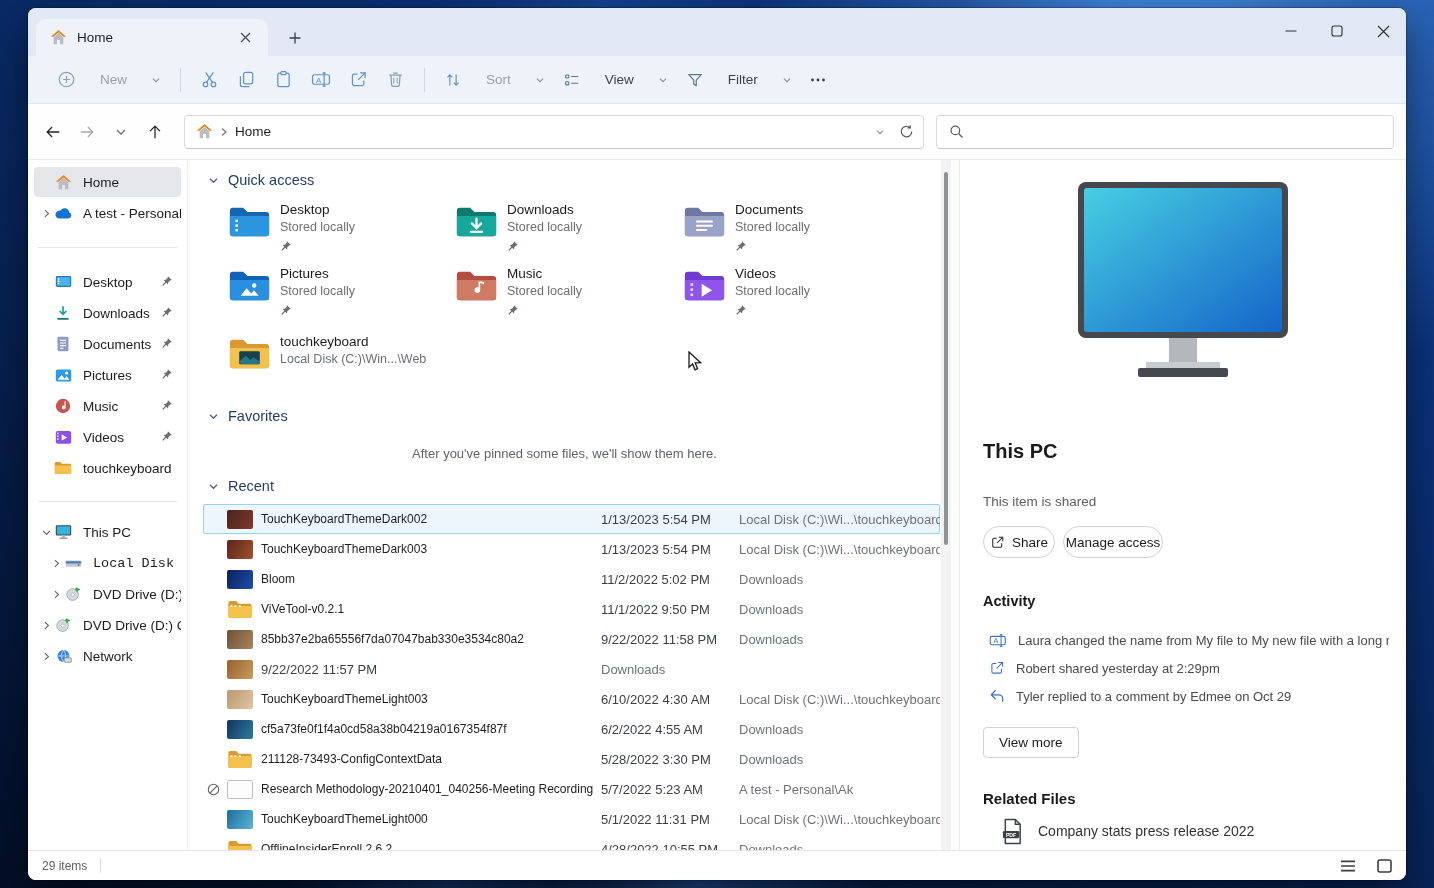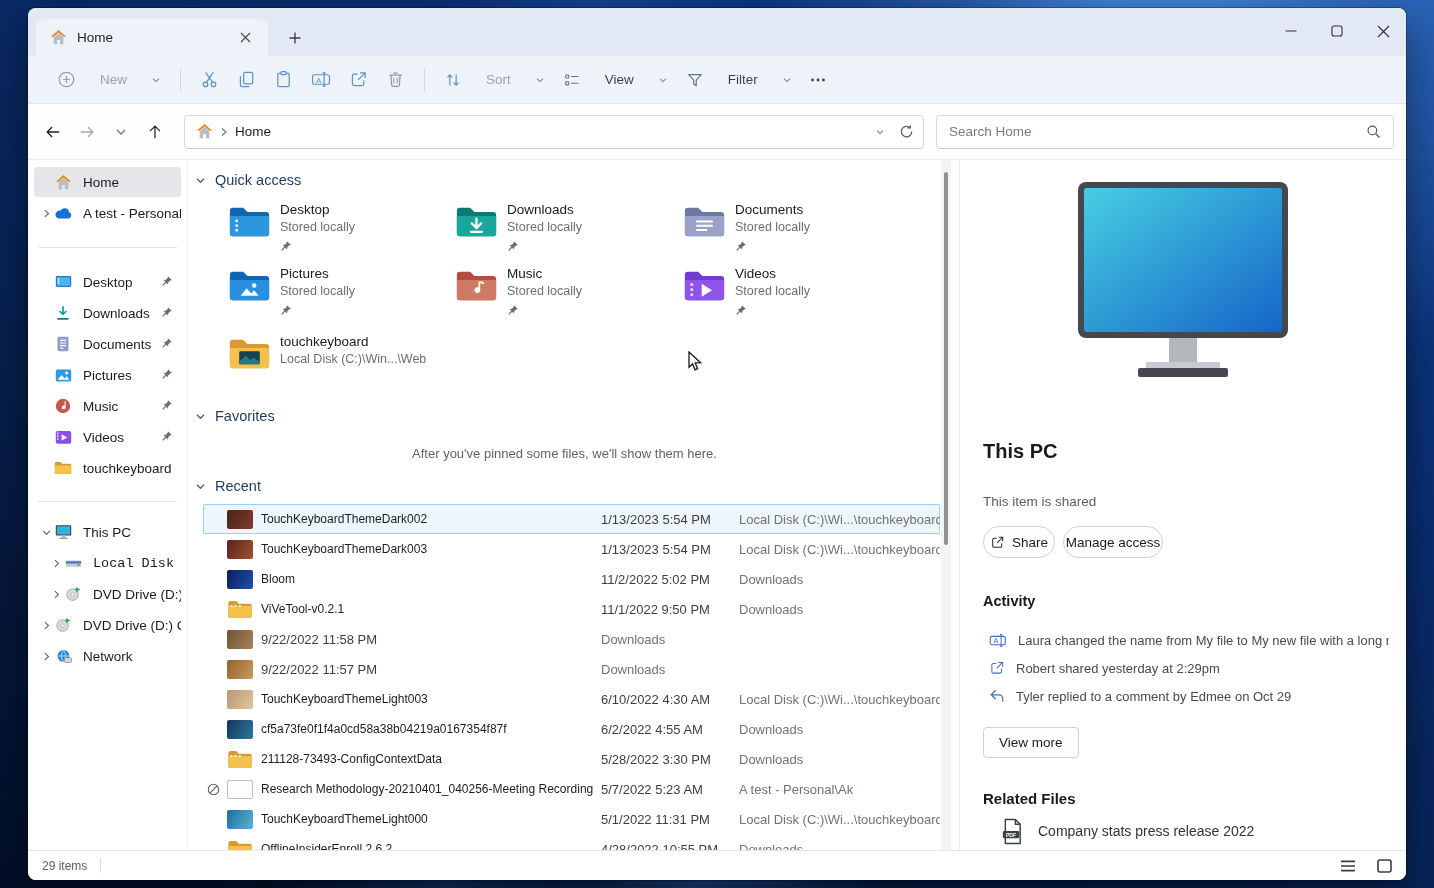--- a/index.html
+++ b/index.html
@@ -46,21 +46,21 @@
   .sb-item { display:flex; align-items:center; height:30px; margin:1px 6px; border-radius:4px; font-size:13.5px; color:#1b1b1b; position:relative; white-space:nowrap; overflow:hidden; }
   .sb-item.selected { background:#e4e6e9; }
   .sb-chev { width:16px; flex:none; display:flex; justify-content:center; }
   .sb-ic { width:18px; height:18px; flex:none; display:flex; align-items:center; justify-content:center; margin-right:11px; }
   .sb-label { overflow:hidden; text-overflow:clip; }
   .sb-pin { position:absolute; right:8px; top:8px; }
   .sb-divider { height:1px; background:#e4e4e4; margin:19px 10px; }
   .sb-divider.d2 { margin:18px 10px 15px; }
   
   .main { flex:1; position:relative; overflow:hidden; }
-  .section-head { position:absolute; left:7px; display:flex; align-items:center; gap:9px; font-size:14.5px; color:#1f3a5f; }
+  .section-head { position:absolute; left:20px; display:flex; align-items:center; gap:9px; font-size:14.5px; color:#1f3a5f; }
   .qa-grid { position:absolute; left:40px; top:38px; width:700px; height:210px; }
   .qa-tile { position:absolute; width:222px; height:58px; display:flex; gap:9px; }
   .qa-icon { width:43px; height:36px; flex:none; margin-top:2px; }
   .qa-name { font-size:13.5px; color:#191b1e; }
   .qa-sub { font-size:12.5px; color:#6b6f74; margin-top:3px; }
   .qa-pin { margin-top:4px; }
   .fav-empty { position:absolute; top:286px; left:0; width:100%; text-align:center; font-size:13px; color:#5f6368; }
   .recent-list { position:absolute; left:15px; top:344px; width:737px; height:346px; overflow:hidden; }
   .r-row { display:grid; grid-template-columns:20px 34px 340px 138px auto; align-items:center; height:30px; padding-left:4px; border-radius:2px; }
   .r-row.selected { background:#eef6fd; box-shadow:inset 0 0 0 1px #9ad0f5; }
@@ -309,21 +309,20 @@
             </svg>
           </span>
         <span class="ic">
             <svg width="15" height="15" viewBox="0 0 16 16">
               <path d="M13.6 8 a5.6 5.6 0 1 1-1.7-4 M12 1.2 V4.2 H9" fill="none" stroke="#55595f" stroke-width="1.3"></path>
             </svg>
           </span>
       </span>
     </div>
     <div class="searchbar">
-      <span class="search-ph">Search Home</span>
       <span class="ic">
           <svg width="15" height="15" viewBox="0 0 16 16">
             <circle cx="6.8" cy="6.8" r="4.6" fill="none" stroke="#55595f" stroke-width="1.3"></circle>
             <path d="M10.4 10.4 L14.4 14.4" stroke="#55595f" stroke-width="1.3"></path>
           </svg>
         </span>
     </div>
   </div>
 
   <div class="body">
@@ -715,20 +714,21 @@
             </span>
             <span class="r-name">ViVeTool-v0.2.1</span>
             <span class="r-date">11/1/2022 9:50 PM</span>
             <span class="r-loc">Downloads</span>
           </div>
           <div class="r-row">
             <span class="r-status"></span>
             <span class="r-ic">
               <span class="r-thumb" style="background: linear-gradient(120deg, rgb(111, 81, 56), rgb(168, 132, 90));"></span>
             </span>
+            <span class="r-name">85bb37e2ba65556f7da07047bab330e3534c80a2</span>
             <span class="r-date">9/22/2022 11:58 PM</span>
             <span class="r-loc">Downloads</span>
           </div>
           <div class="r-row">
             <span class="r-status"></span>
             <span class="r-ic">
               <span class="r-thumb" style="background: linear-gradient(120deg, rgb(150, 98, 47), rgb(200, 154, 90));"></span>
             </span>
             <span class="r-date">9/22/2022 11:57 PM</span>
             <span class="r-loc">Downloads</span>

